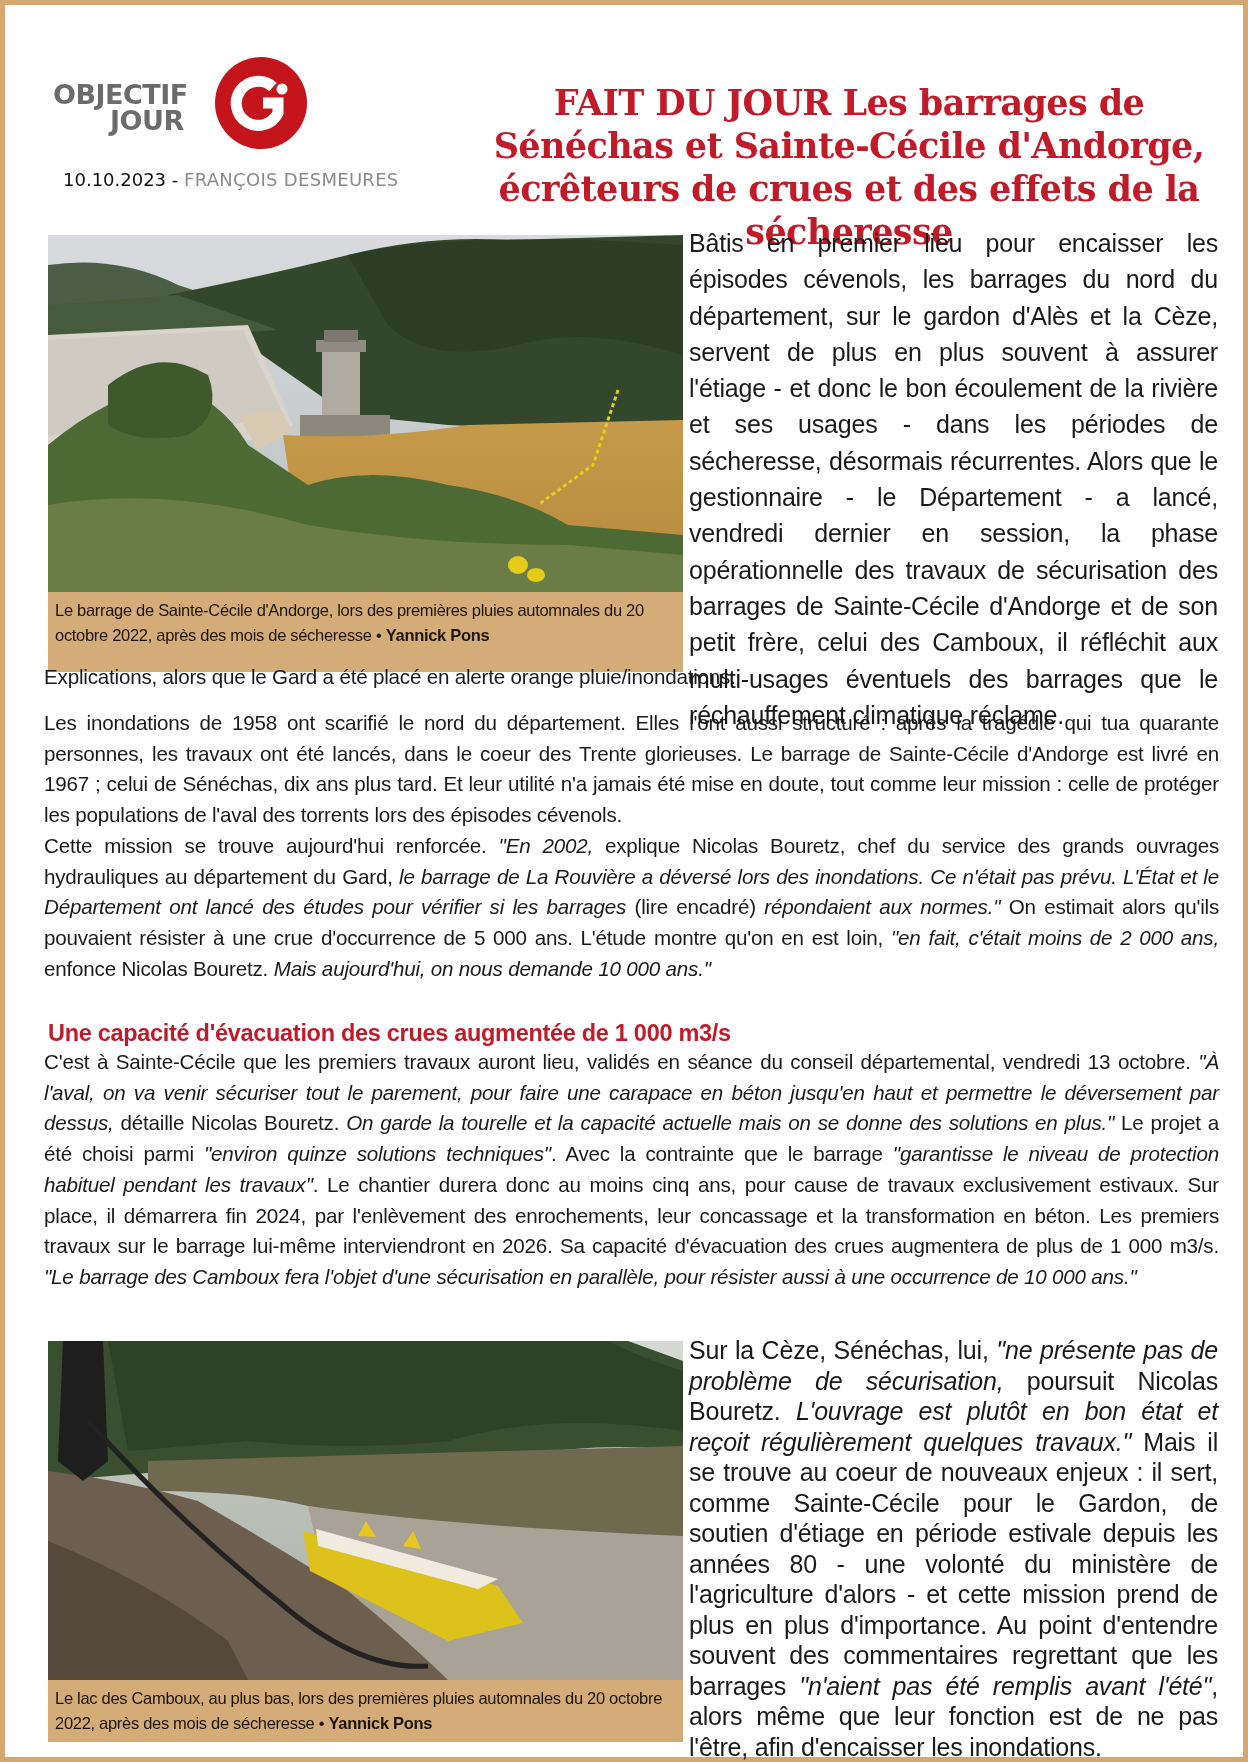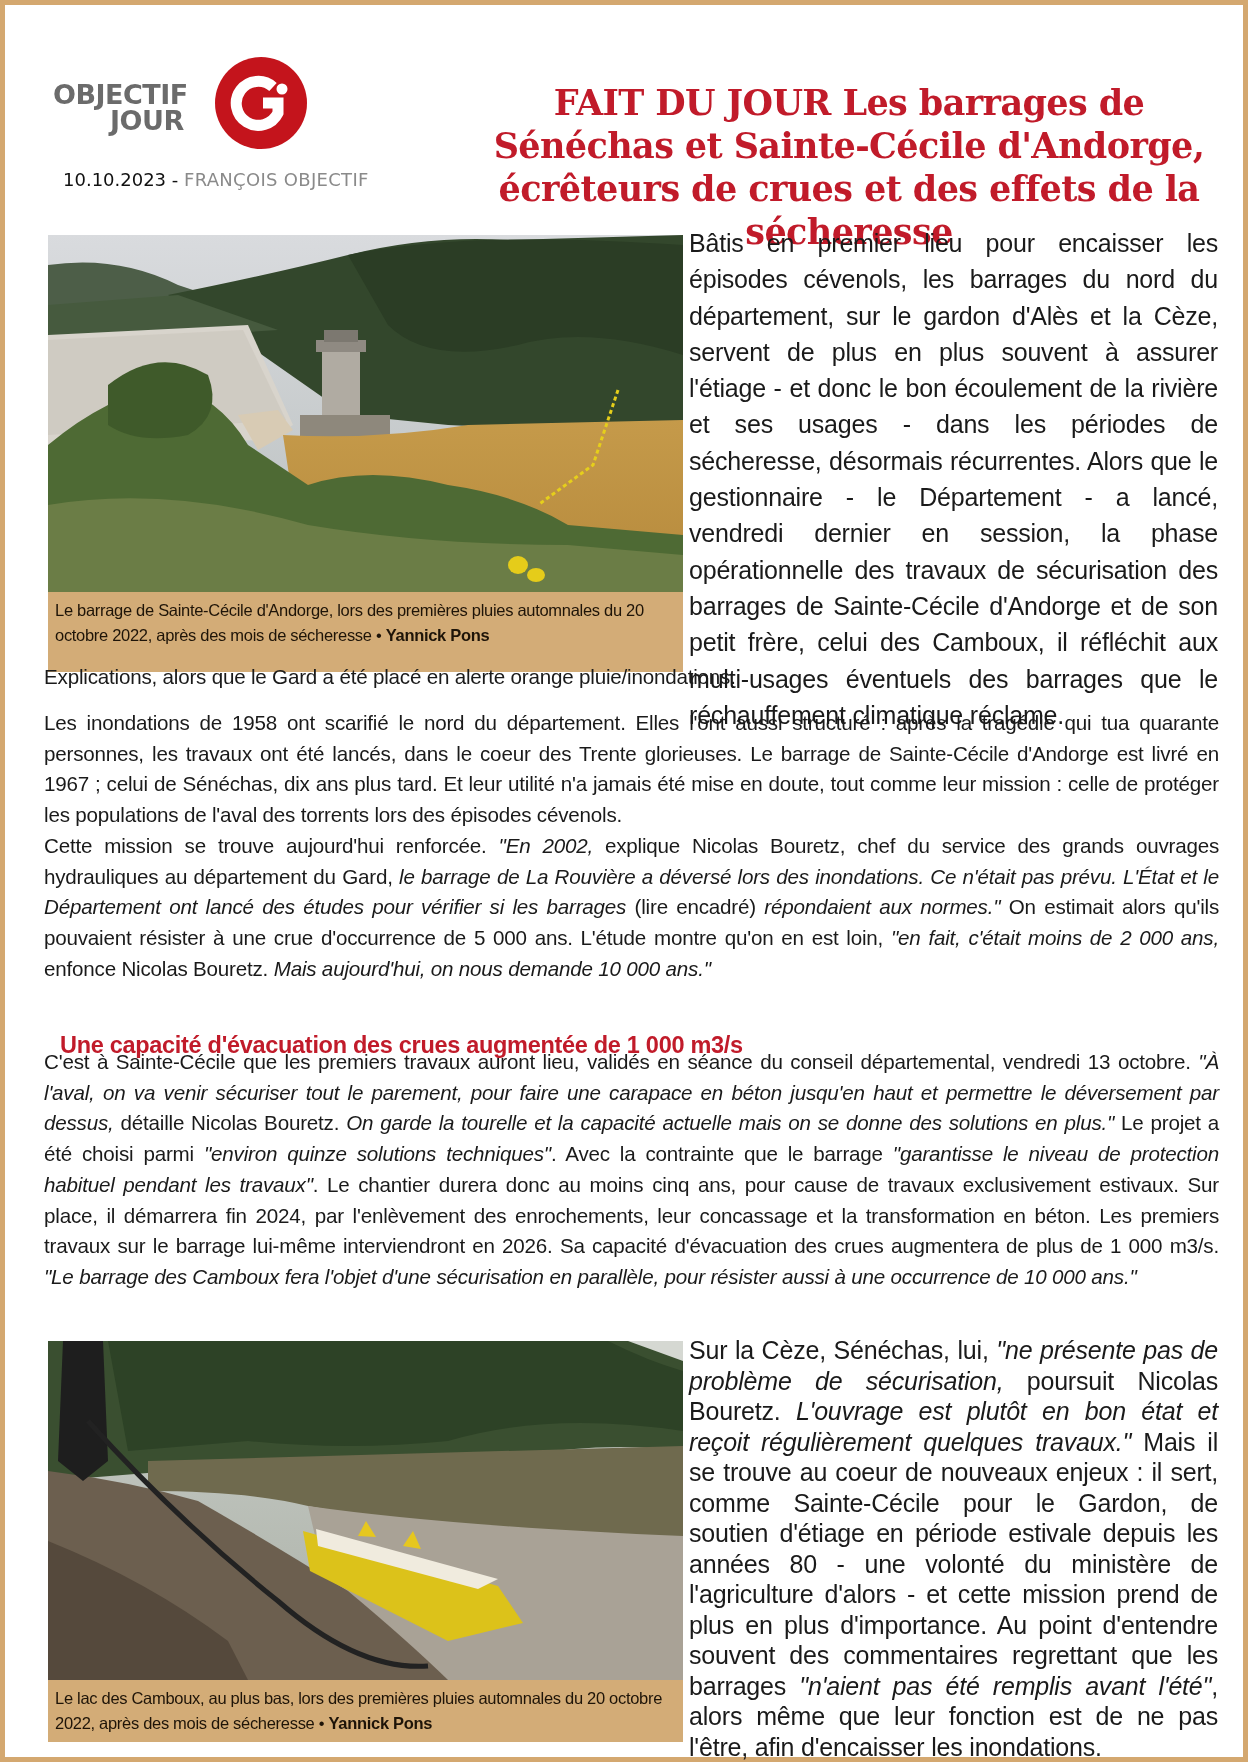--- a/index.html
+++ b/index.html
@@ -58,21 +58,21 @@
     <span class="logo-word l2">JOUR</span>
     <div class="logo-circle">
       <svg width="92" height="92" viewBox="0 0 92 92">
         <path d="M58 30 A22 22 0 1 0 63 56 L63 46 L48 46" fill="none" stroke="#ffffff" stroke-width="11" stroke-linecap="butt"></path>
         <circle cx="67" cy="32" r="5.5" fill="#ffffff"></circle>
       </svg>
     </div>
   </div>
 
   <div class="byline">
-    <span class="date">10.10.2023</span><span class="sep"> - </span><span class="author">FRANÇOIS OBJECTIF</span>
+    <span class="date">10.10.2023</span><span class="sep"> - </span><span class="author">FRANÇOIS DESMEURES</span>
   </div>
 
   <h1 class="title" style="margin:0">FAIT DU JOUR Les barrages de Sénéchas et Sainte-Cécile d'Andorge, écrêteurs de crues et des effets de la sécheresse</h1>
 
   <div class="figure fig1">
     <div class="photo">
       <svg width="635" height="357" viewBox="0 0 635 357" preserveAspectRatio="none">
         <defs>
           <linearGradient id="sky1" x1="0" y1="0" x2="0" y2="1">
             <stop offset="0" stop-color="#d9dbde"></stop>
@@ -111,21 +111,21 @@
 
   <p class="col-right c1 body-text">Bâtis en premier lieu pour encaisser les épisodes cévenols, les barrages du nord du département, sur le gardon d'Alès et la Cèze, servent de plus en plus souvent à assurer l'étiage - et donc le bon écoulement de la rivière et ses usages - dans les périodes de sécheresse, désormais récurrentes. Alors que le gestionnaire - le Département - a lancé, vendredi dernier en session, la phase opérationnelle des travaux de sécurisation des barrages de Sainte-Cécile d'Andorge et de son petit frère, celui des Camboux, il réfléchit aux multi-usages éventuels des barrages que le réchauffement climatique réclame.</p>
 
   <p class="full p-expl body-text">Explications, alors que le Gard a été placé en alerte orange pluie/inondations.</p>
 
   <div class="full p-main body-text">
     <p>Les inondations de 1958 ont scarifié le nord du département. Elles l'ont aussi structuré : après la tragédie qui tua quarante personnes, les travaux ont été lancés, dans le coeur des Trente glorieuses. Le barrage de Sainte-Cécile d'Andorge est livré en 1967 ; celui de Sénéchas, dix ans plus tard. Et leur utilité n'a jamais été mise en doute, tout comme leur mission : celle de protéger les populations de l'aval des torrents lors des épisodes cévenols.</p>
     <p><span>Cette mission se trouve aujourd'hui renforcée. </span><i>"En 2002,</i><span> explique Nicolas Bouretz, chef du service des grands ouvrages hydrauliques au département du Gard, </span><i>le barrage de La Rouvière a déversé lors des inondations. Ce n'était pas prévu. L'État et le Département ont lancé des études pour vérifier si les barrages</i><span> (lire encadré) </span><i>répondaient aux normes."</i><span> On estimait alors qu'ils pouvaient résister à une crue d'occurrence de 5 000 ans. L'étude montre qu'on en est loin, </span><i>"en fait, c'était moins de 2 000 ans,</i><span> enfonce Nicolas Bouretz. </span><i>Mais aujourd'hui, on nous demande 10 000 ans."</i></p>
   </div>
 
-  <h2 class="subhead" style="margin:16px">Une capacité d'évacuation des crues augmentée de 1 000 m3/s</h2>
+  <h2 class="subhead" style="margin:4px">Une capacité d'évacuation des crues augmentée de 1 000 m3/s</h2>
 
   <p class="full p-sec body-text"><span>C'est à Sainte-Cécile que les premiers travaux auront lieu, validés en séance du conseil départemental, vendredi 13 octobre. </span><i>"À l'aval, on va venir sécuriser tout le parement, pour faire une carapace en béton jusqu'en haut et permettre le déversement par dessus,</i><span> détaille Nicolas Bouretz. </span><i>On garde la tourelle et la capacité actuelle mais on se donne des solutions en plus."</i><span> Le projet a été choisi parmi </span><i>"environ quinze solutions techniques"</i><span>. Avec la contrainte que le barrage </span><i>"garantisse le niveau de protection habituel pendant les travaux"</i><span>. Le chantier durera donc au moins cinq ans, pour cause de travaux exclusivement estivaux. Sur place, il démarrera fin 2024, par l'enlèvement des enrochements, leur concassage et la transformation en béton. Les premiers travaux sur le barrage lui-même interviendront en 2026. Sa capacité d'évacuation des crues augmentera de plus de 1 000 m3/s. </span><i>"Le barrage des Camboux fera l'objet d'une sécurisation en parallèle, pour résister aussi à une occurrence de 10 000 ans."</i></p>
 
   <div class="figure fig2">
     <div class="photo">
       <svg width="635" height="339" viewBox="0 0 635 339" preserveAspectRatio="none">
         <defs>
           <linearGradient id="sky2" x1="0" y1="0" x2="0" y2="1">
             <stop offset="0" stop-color="#c9cdc8"></stop>
               <stop offset="1" stop-color="#aab0a6"></stop>

